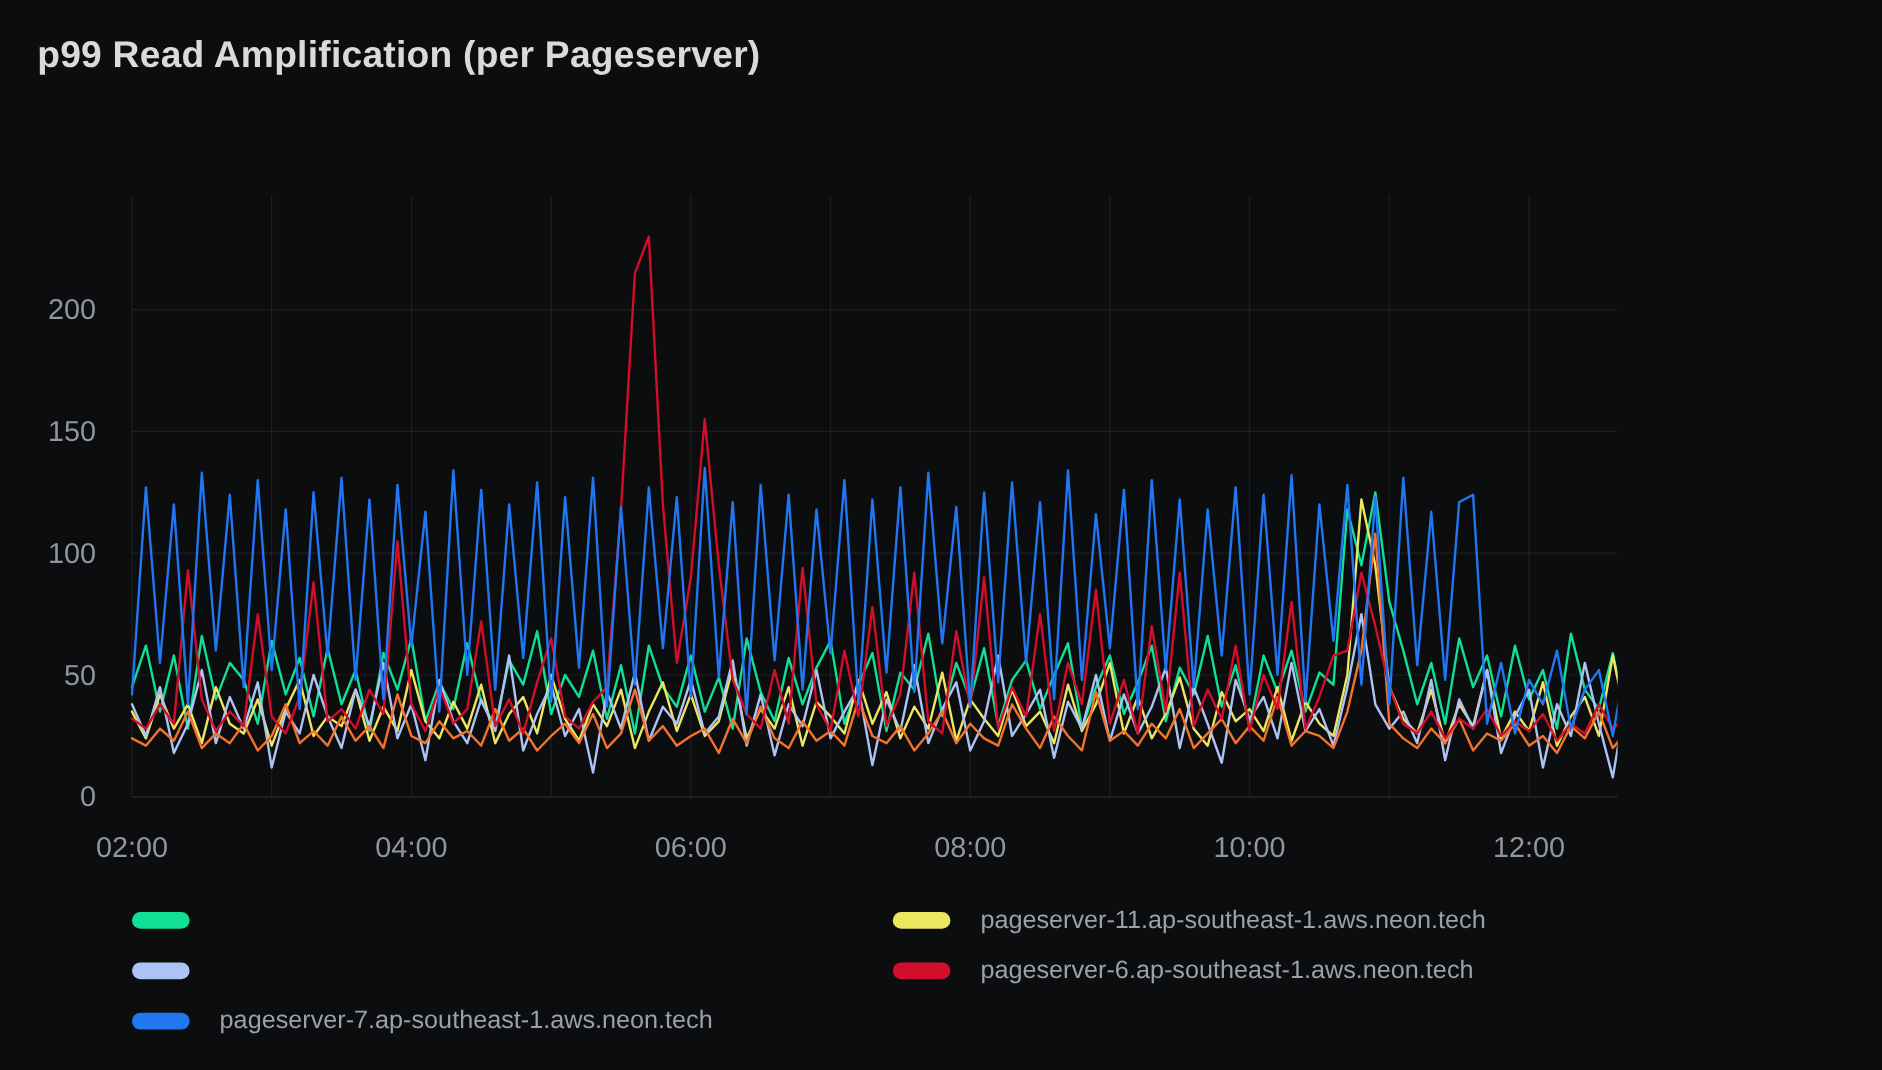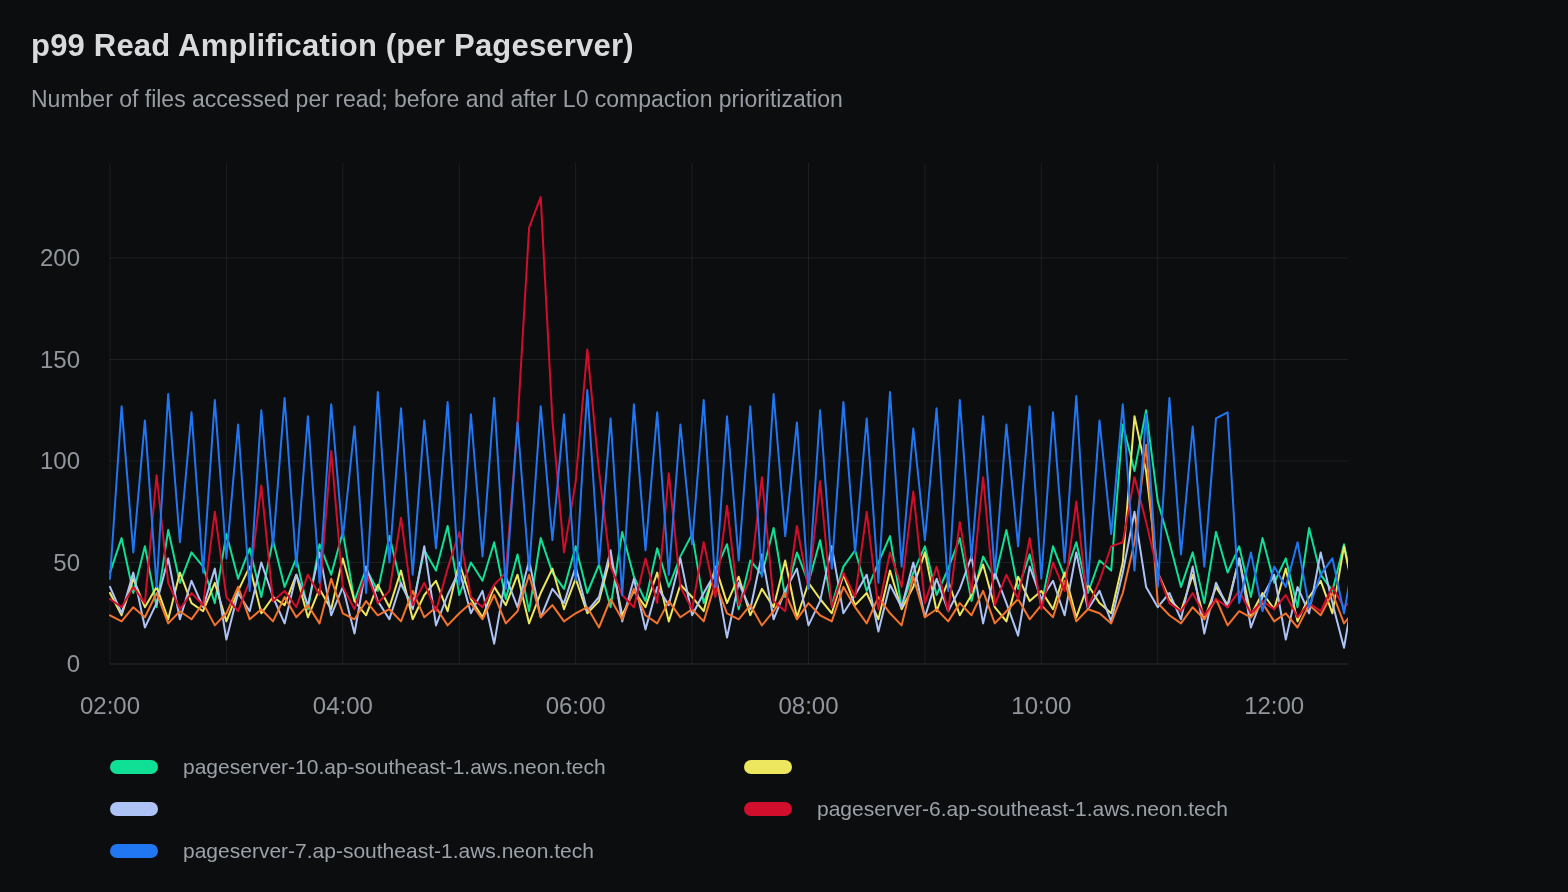--- a/index.html
+++ b/index.html
@@ -29,21 +29,20 @@
   .legend-label{
     font-size:21px;color:#9ba1a9;white-space:nowrap;
   }
   .tick-label{fill:#91959c;font-family:"Liberation Sans",sans-serif;font-size:24px;}
 </style>
 </head>
 <body>
 
 <div class="panel">
   <h1 class="panel-title">p99 Read Amplification (per Pageserver)</h1>
-  <div class="panel-subtitle">Number of files accessed per read; before and after L0 compaction prioritization</div>
   <svg id="chart" width="1568" height="745">
       <line x1="110" y1="163" x2="110" y2="664" stroke="rgba(204,212,222,0.09)" stroke-width="1"></line>
       <line x1="226.41666666666669" y1="163" x2="226.41666666666669" y2="664" stroke="rgba(204,212,222,0.09)" stroke-width="1"></line>
       <line x1="342.83333333333337" y1="163" x2="342.83333333333337" y2="664" stroke="rgba(204,212,222,0.09)" stroke-width="1"></line>
       <line x1="459.25" y1="163" x2="459.25" y2="664" stroke="rgba(204,212,222,0.09)" stroke-width="1"></line>
       <line x1="575.6666666666667" y1="163" x2="575.6666666666667" y2="664" stroke="rgba(204,212,222,0.09)" stroke-width="1"></line>
       <line x1="692.0833333333334" y1="163" x2="692.0833333333334" y2="664" stroke="rgba(204,212,222,0.09)" stroke-width="1"></line>
       <line x1="808.5" y1="163" x2="808.5" y2="664" stroke="rgba(204,212,222,0.09)" stroke-width="1"></line>
       <line x1="924.9166666666667" y1="163" x2="924.9166666666667" y2="664" stroke="rgba(204,212,222,0.09)" stroke-width="1"></line>
       <line x1="1041.3333333333335" y1="163" x2="1041.3333333333335" y2="664" stroke="rgba(204,212,222,0.09)" stroke-width="1"></line>
@@ -71,24 +70,24 @@
       <polyline points="110.0,572.6 121.6,538.1 133.3,593.0 144.9,546.3 156.6,607.2 168.2,530.0 179.9,582.8 191.5,552.4 203.1,566.6 214.8,603.1 226.4,534.1 238.1,578.7 249.7,548.3 261.3,597.0 273.0,540.2 284.6,586.9 296.3,558.4 307.9,609.2 319.5,544.2 331.2,574.7 342.8,532.0 354.5,601.1 366.1,568.6 377.8,590.9 389.4,536.1 401.0,584.8 412.7,605.1 424.3,550.3 436.0,570.6 447.6,526.0 459.3,595.0 470.9,562.5 482.5,580.8 494.2,542.2 505.8,599.0 517.5,554.4 529.1,611.2 540.7,538.1 552.4,572.6 564.0,588.9 575.7,546.3 587.3,593.0 599.0,564.5 610.6,607.2 622.2,532.0 633.9,576.7 645.5,601.1 657.2,548.3 668.8,586.9 680.4,556.4 692.1,534.1 703.7,603.1 715.4,570.6 727.0,544.2 738.7,609.2 750.3,560.5 761.9,574.7 773.6,528.0 785.2,597.0 796.9,552.4 808.5,582.8 820.1,540.2 831.8,605.1 843.4,566.6 855.1,550.3 866.7,590.9 878.4,562.5 890.0,536.1 901.6,607.2 913.3,572.6 924.9,546.3 936.6,595.0 948.2,568.6 959.8,538.1 971.5,601.1 983.1,556.4 994.8,578.7 1006.4,530.0 1018.1,588.9 1029.7,554.4 1041.3,605.1 1053.0,546.3 1064.6,576.7 1076.3,542.2 1087.9,593.0 1099.5,560.5 1111.2,570.6 1122.8,424.5 1134.5,471.1 1146.1,410.3 1157.8,501.6 1169.4,542.2 1181.0,586.9 1192.7,552.4 1204.3,603.1 1216.0,532.0 1227.6,572.6 1239.2,546.3 1250.9,597.0 1262.5,538.1 1274.2,582.8 1285.8,558.4 1297.5,607.2 1309.1,528.0 1320.7,574.7 1332.4,590.9 1344.0,544.2 1355.7,601.1 1367.3,534.1 1378.9,578.7 1390.6,552.4 1402.2,605.1 1413.9,540.2 1425.5,568.6 1437.2,586.9 1448.8,530.0 1460.4,595.0 1472.1,548.3 1483.7,576.7 1495.4,558.4 1507.0,582.8" fill="none" stroke="#0fe096" stroke-width="2" stroke-linejoin="round" stroke-linecap="round"></polyline>
       <polyline points="110.0,593.0 121.6,615.3 133.3,578.7 144.9,607.2 156.6,586.9 168.2,619.3 179.9,572.6 191.5,603.1 203.1,611.2 214.8,582.8 226.4,621.4 238.1,590.9 249.7,566.6 261.3,613.3 273.0,597.0 284.6,605.1 296.3,574.7 307.9,617.3 319.5,588.9 331.2,609.2 342.8,558.4 354.5,601.1 366.1,615.3 377.8,584.8 389.4,607.2 401.0,570.6 412.7,619.3 424.3,595.0 436.0,580.8 447.6,611.2 459.3,562.5 470.9,599.0 482.5,617.3 494.2,586.9 505.8,605.1 517.5,574.7 529.1,623.4 540.7,593.0 552.4,568.6 564.0,609.2 575.7,578.7 587.3,613.3 599.0,601.1 610.6,556.4 622.2,615.3 633.9,590.9 645.5,607.2 657.2,572.6 668.8,621.4 680.4,584.8 692.1,597.0 703.7,611.2 715.4,566.6 727.0,603.1 738.7,576.7 750.3,615.3 761.9,588.9 773.6,607.2 785.2,560.5 796.9,617.3 808.5,582.8 820.1,599.0 831.8,613.3 843.4,574.7 855.1,605.1 866.7,593.0 878.4,619.3 890.0,570.6 901.6,609.2 913.3,586.9 924.9,552.4 936.6,611.2 948.2,580.8 959.8,615.3 971.5,595.0 983.1,564.5 994.8,607.2 1006.4,621.4 1018.1,576.7 1029.7,601.1 1041.3,590.9 1053.0,609.2 1064.6,572.6 1076.3,617.3 1087.9,584.8 1099.5,603.1 1111.2,613.3 1122.8,562.5 1134.5,416.3 1146.1,471.1 1157.8,572.6 1169.4,599.0 1181.0,611.2 1192.7,574.7 1204.3,619.3 1216.0,586.9 1227.6,605.1 1239.2,558.4 1250.9,615.3 1262.5,593.0 1274.2,609.2 1285.8,568.6 1297.5,621.4 1309.1,597.0 1320.7,580.8 1332.4,613.3 1344.0,546.3 1355.7,603.1 1367.3,617.3 1378.9,572.6 1390.6,607.2 1402.2,590.9 1413.9,562.5 1425.5,611.2 1437.2,584.8 1448.8,615.3 1460.4,578.7 1472.1,601.1 1483.7,609.2 1495.4,570.6 1507.0,597.0" fill="none" stroke="#ede65f" stroke-width="2" stroke-linejoin="round" stroke-linecap="round"></polyline>
       <polyline points="110.0,586.9 121.6,613.3 133.3,572.6 144.9,627.5 156.6,603.1 168.2,558.4 179.9,619.3 191.5,580.8 203.1,607.2 214.8,568.6 226.4,639.6 238.1,593.0 249.7,611.2 261.3,562.5 273.0,597.0 284.6,623.4 296.3,574.7 307.9,605.1 319.5,552.4 331.2,615.3 342.8,586.9 354.5,633.5 366.1,566.6 377.8,601.1 389.4,619.3 401.0,582.8 412.7,609.2 424.3,546.3 436.0,625.4 447.6,595.0 459.3,570.6 470.9,613.3 482.5,590.9 494.2,643.7 505.8,576.7 517.5,607.2 529.1,560.5 540.7,617.3 552.4,588.9 564.0,603.1 575.7,566.6 587.3,611.2 599.0,597.0 610.6,550.3 622.2,621.4 633.9,578.7 645.5,629.5 657.2,586.9 668.8,605.1 680.4,558.4 692.1,615.3 703.7,593.0 715.4,572.6 727.0,637.6 738.7,582.8 750.3,609.2 761.9,554.4 773.6,619.3 785.2,590.9 796.9,568.6 808.5,625.4 820.1,601.1 831.8,546.3 843.4,613.3 855.1,595.0 866.7,574.7 878.4,631.5 890.0,584.8 901.6,607.2 913.3,562.5 924.9,617.3 936.6,578.7 948.2,611.2 959.8,588.9 971.5,556.4 983.1,623.4 994.8,572.6 1006.4,603.1 1018.1,635.6 1029.7,566.6 1041.3,599.0 1053.0,580.8 1064.6,615.3 1076.3,552.4 1087.9,609.2 1099.5,590.9 1111.2,621.4 1122.8,572.6 1134.5,511.8 1146.1,586.9 1157.8,607.2 1169.4,593.0 1181.0,619.3 1192.7,566.6 1204.3,633.5 1216.0,582.8 1227.6,607.2 1239.2,558.4 1250.9,627.5 1262.5,597.0 1274.2,574.7 1285.8,639.6 1297.5,586.9 1309.1,613.3 1320.7,552.4 1332.4,603.1 1344.0,647.8 1355.7,578.7 1367.3,611.2 1378.9,564.5 1390.6,623.4 1402.2,590.9 1413.9,635.6 1425.5,572.6 1437.2,601.1 1448.8,615.3 1460.4,562.5 1472.1,629.5 1483.7,584.8 1495.4,607.2 1507.0,595.0" fill="none" stroke="#aec3f5" stroke-width="2" stroke-linejoin="round" stroke-linecap="round"></polyline>
       <polyline points="110.0,615.3 121.6,621.4 133.3,607.2 144.9,617.3 156.6,593.0 168.2,623.4 179.9,611.2 191.5,619.3 203.1,603.1 214.8,625.4 226.4,613.3 238.1,586.9 249.7,619.3 261.3,609.2 273.0,621.4 284.6,597.0 296.3,617.3 307.9,605.1 319.5,623.4 331.2,578.7 342.8,613.3 354.5,619.3 366.1,601.1 377.8,615.3 389.4,609.2 401.0,621.4 412.7,590.9 424.3,617.3 436.0,607.2 447.6,625.4 459.3,613.3 470.9,603.1 482.5,619.3 494.2,595.0 505.8,623.4 517.5,611.2 529.1,574.7 540.7,617.3 552.4,605.1 564.0,621.4 575.7,613.3 587.3,607.2 599.0,627.5 610.6,599.0 622.2,619.3 633.9,588.9 645.5,615.3 657.2,623.4 668.8,601.1 680.4,617.3 692.1,609.2 703.7,621.4 715.4,582.8 727.0,613.3 738.7,619.3 750.3,605.1 761.9,625.4 773.6,611.2 785.2,593.0 796.9,619.3 808.5,603.1 820.1,615.3 831.8,621.4 843.4,586.9 855.1,607.2 866.7,623.4 878.4,597.0 890.0,613.3 901.6,625.4 913.3,576.7 924.9,617.3 936.6,609.2 948.2,621.4 959.8,603.1 971.5,615.3 983.1,590.9 994.8,623.4 1006.4,611.2 1018.1,599.0 1029.7,619.3 1041.3,605.1 1053.0,617.3 1064.6,580.8 1076.3,621.4 1087.9,609.2 1099.5,613.3 1111.2,623.4 1122.8,593.0 1134.5,542.2 1146.1,444.8 1157.8,603.1 1169.4,615.3 1181.0,623.4 1192.7,607.2 1204.3,619.3 1216.0,599.0 1227.6,625.4 1239.2,611.2 1250.9,617.3 1262.5,603.1 1274.2,621.4 1285.8,613.3 1297.5,627.5 1309.1,605.1 1320.7,615.3 1332.4,593.0 1344.0,623.4 1355.7,609.2 1367.3,619.3 1378.9,601.1 1390.6,625.4 1402.2,611.2 1413.9,607.2 1425.5,621.4 1437.2,597.0 1448.8,617.3 1460.4,613.3 1472.1,623.4 1483.7,603.1 1495.4,615.3 1507.0,619.3" fill="none" stroke="#f3722c" stroke-width="2" stroke-linejoin="round" stroke-linecap="round"></polyline>
       <polyline points="110.0,599.0 121.6,607.2 133.3,586.9 144.9,603.1 156.6,475.2 168.2,582.8 179.9,609.2 191.5,593.0 203.1,605.1 214.8,511.8 226.4,597.0 238.1,611.2 249.7,580.8 261.3,485.4 273.0,601.1 284.6,590.9 296.3,607.2 307.9,574.7 319.5,595.0 331.2,450.9 342.8,586.9 354.5,609.2 366.1,572.6 377.8,603.1 389.4,590.9 401.0,517.8 412.7,605.1 424.3,582.8 436.0,611.2 447.6,568.6 459.3,532.0 470.9,597.0 482.5,607.2 494.2,584.8 505.8,572.6 517.5,424.5 529.1,227.6 540.7,197.1 552.4,420.4 564.0,552.4 575.7,481.3 587.3,349.4 599.0,471.1 610.6,566.6 622.2,595.0 633.9,607.2 645.5,558.4 657.2,603.1 668.8,473.2 680.4,586.9 692.1,609.2 703.7,542.2 715.4,597.0 727.0,505.7 738.7,605.1 750.3,578.7 761.9,477.2 773.6,601.1 785.2,611.2 796.9,526.0 808.5,588.9 820.1,481.3 831.8,607.2 843.4,572.6 855.1,597.0 866.7,511.8 878.4,609.2 890.0,552.4 901.6,586.9 913.3,491.5 924.9,603.1 936.6,566.6 948.2,611.2 959.8,521.9 971.5,593.0 983.1,477.2 994.8,605.1 1006.4,574.7 1018.1,599.0 1029.7,538.1 1041.3,609.2 1053.0,562.5 1064.6,590.9 1076.3,501.6 1087.9,607.2 1099.5,580.8 1111.2,546.3 1122.8,542.2 1134.5,477.2 1146.1,521.9 1157.8,572.6 1169.4,603.1 1181.0,611.2 1192.7,593.0 1204.3,615.3 1216.0,599.0 1227.6,607.2 1239.2,590.9 1250.9,613.3 1262.5,601.1 1274.2,609.2 1285.8,595.0 1297.5,617.3 1309.1,603.1 1320.7,611.2 1332.4,586.9 1344.0,607.2 1355.7,597.0 1367.3,521.9 1378.9,593.0 1390.6,613.3 1402.2,601.1 1413.9,609.2 1425.5,590.9 1437.2,615.3 1448.8,599.0 1460.4,607.2 1472.1,593.0 1483.7,611.2 1495.4,603.1 1507.0,607.2" fill="none" stroke="#d10e2c" stroke-width="2" stroke-linejoin="round" stroke-linecap="round"></polyline>
       <polyline points="110.0,578.7 121.6,406.2 133.3,552.4 144.9,420.4 156.6,586.9 168.2,394.0 179.9,542.2 191.5,412.3 203.1,572.6 214.8,400.1 226.4,558.4 238.1,424.5 249.7,590.9 261.3,410.3 273.0,546.3 284.6,398.1 296.3,566.6 307.9,416.3 319.5,582.8 331.2,404.2 342.8,538.1 354.5,426.5 366.1,593.0 377.8,392.0 389.4,562.5 401.0,408.2 412.7,574.7 424.3,420.4 436.0,548.3 447.6,402.1 459.3,584.8 470.9,414.3 482.5,556.4 494.2,398.1 505.8,588.9 517.5,422.4 529.1,570.6 540.7,406.2 552.4,540.2 564.0,414.3 575.7,580.8 587.3,390.0 599.0,564.5 610.6,418.4 622.2,595.0 633.9,404.2 645.5,550.3 657.2,412.3 668.8,574.7 680.4,424.5 692.1,544.2 703.7,400.1 715.4,586.9 727.0,416.3 738.7,560.5 750.3,406.2 761.9,576.7 773.6,394.0 785.2,536.1 796.9,422.4 808.5,588.9 820.1,410.3 831.8,568.6 843.4,402.1 855.1,552.4 866.7,418.4 878.4,582.8 890.0,392.0 901.6,566.6 913.3,428.5 924.9,540.2 936.6,408.2 948.2,590.9 959.8,400.1 971.5,558.4 983.1,416.3 994.8,572.6 1006.4,424.5 1018.1,546.3 1029.7,406.2 1041.3,578.7 1053.0,412.3 1064.6,562.5 1076.3,396.0 1087.9,584.8 1099.5,420.4 1111.2,534.1 1122.8,404.2 1134.5,570.6 1146.1,414.3 1157.8,586.9 1169.4,398.1 1181.0,554.4 1192.7,426.5 1204.3,566.6 1216.0,418.4 1227.6,412.3 1239.2,603.1 1250.9,552.4 1262.5,611.2 1274.2,566.6 1285.8,586.9 1297.5,542.2 1309.1,607.2 1320.7,574.7 1332.4,558.4 1344.0,613.3 1355.7,546.3 1367.3,593.0 1378.9,568.6 1390.6,605.1 1402.2,540.2 1413.9,582.8 1425.5,597.0 1437.2,550.3 1448.8,609.2 1460.4,562.5 1472.1,574.7 1483.7,601.1 1495.4,544.2 1507.0,590.9" fill="none" stroke="#2176f2" stroke-width="2" stroke-linejoin="round" stroke-linecap="round"></polyline>
     </svg>
   <div class="legend" id="legend">
       <div class="legend-item">
         <span class="legend-pill" style="background: rgb(15, 224, 150);"></span>
-        <span class="legend-label">pageserver-10.ap-southeast-1.aws.neon.tech</span>
       </div>
       <div class="legend-item">
         <span class="legend-pill" style="background: rgb(237, 230, 95);"></span>
+        <span class="legend-label">pageserver-11.ap-southeast-1.aws.neon.tech</span>
       </div>
       <div class="legend-item">
         <span class="legend-pill" style="background: rgb(174, 195, 245);"></span>
       </div>
       <div class="legend-item">
         <span class="legend-pill" style="background: rgb(209, 14, 44);"></span>
         <span class="legend-label">pageserver-6.ap-southeast-1.aws.neon.tech</span>
       </div>
       <div class="legend-item">
         <span class="legend-pill" style="background: rgb(33, 118, 242);"></span>

